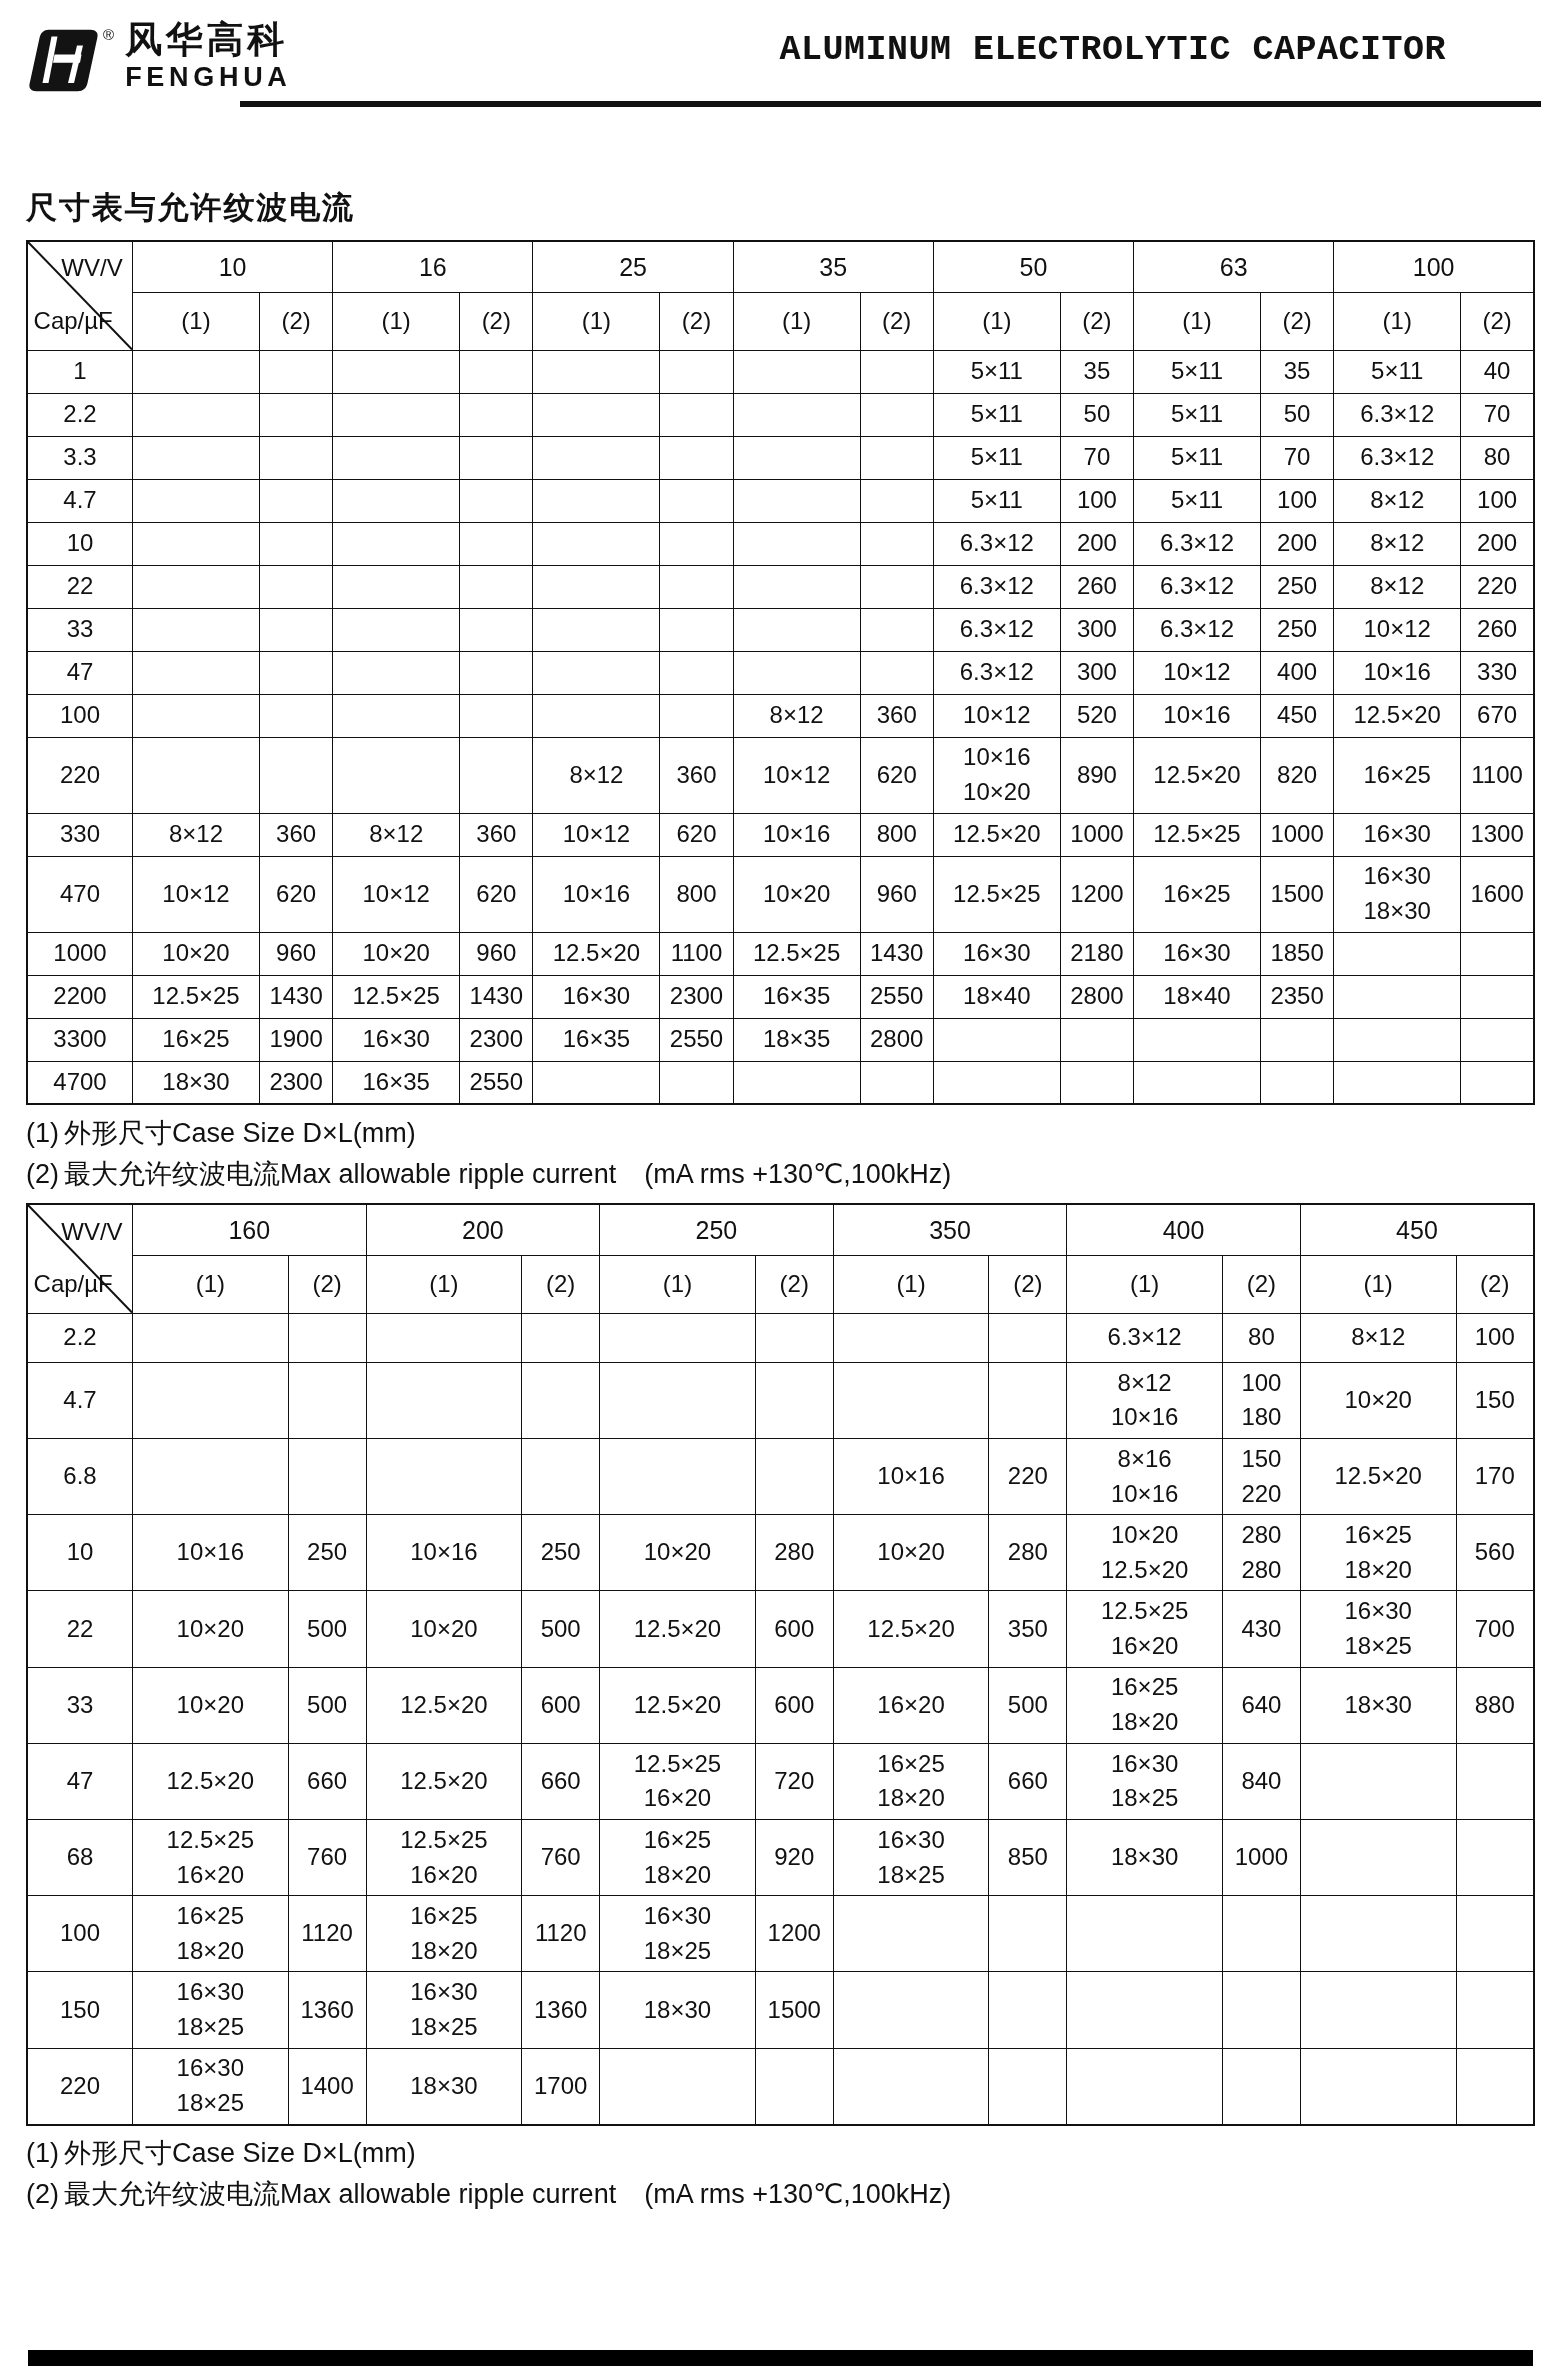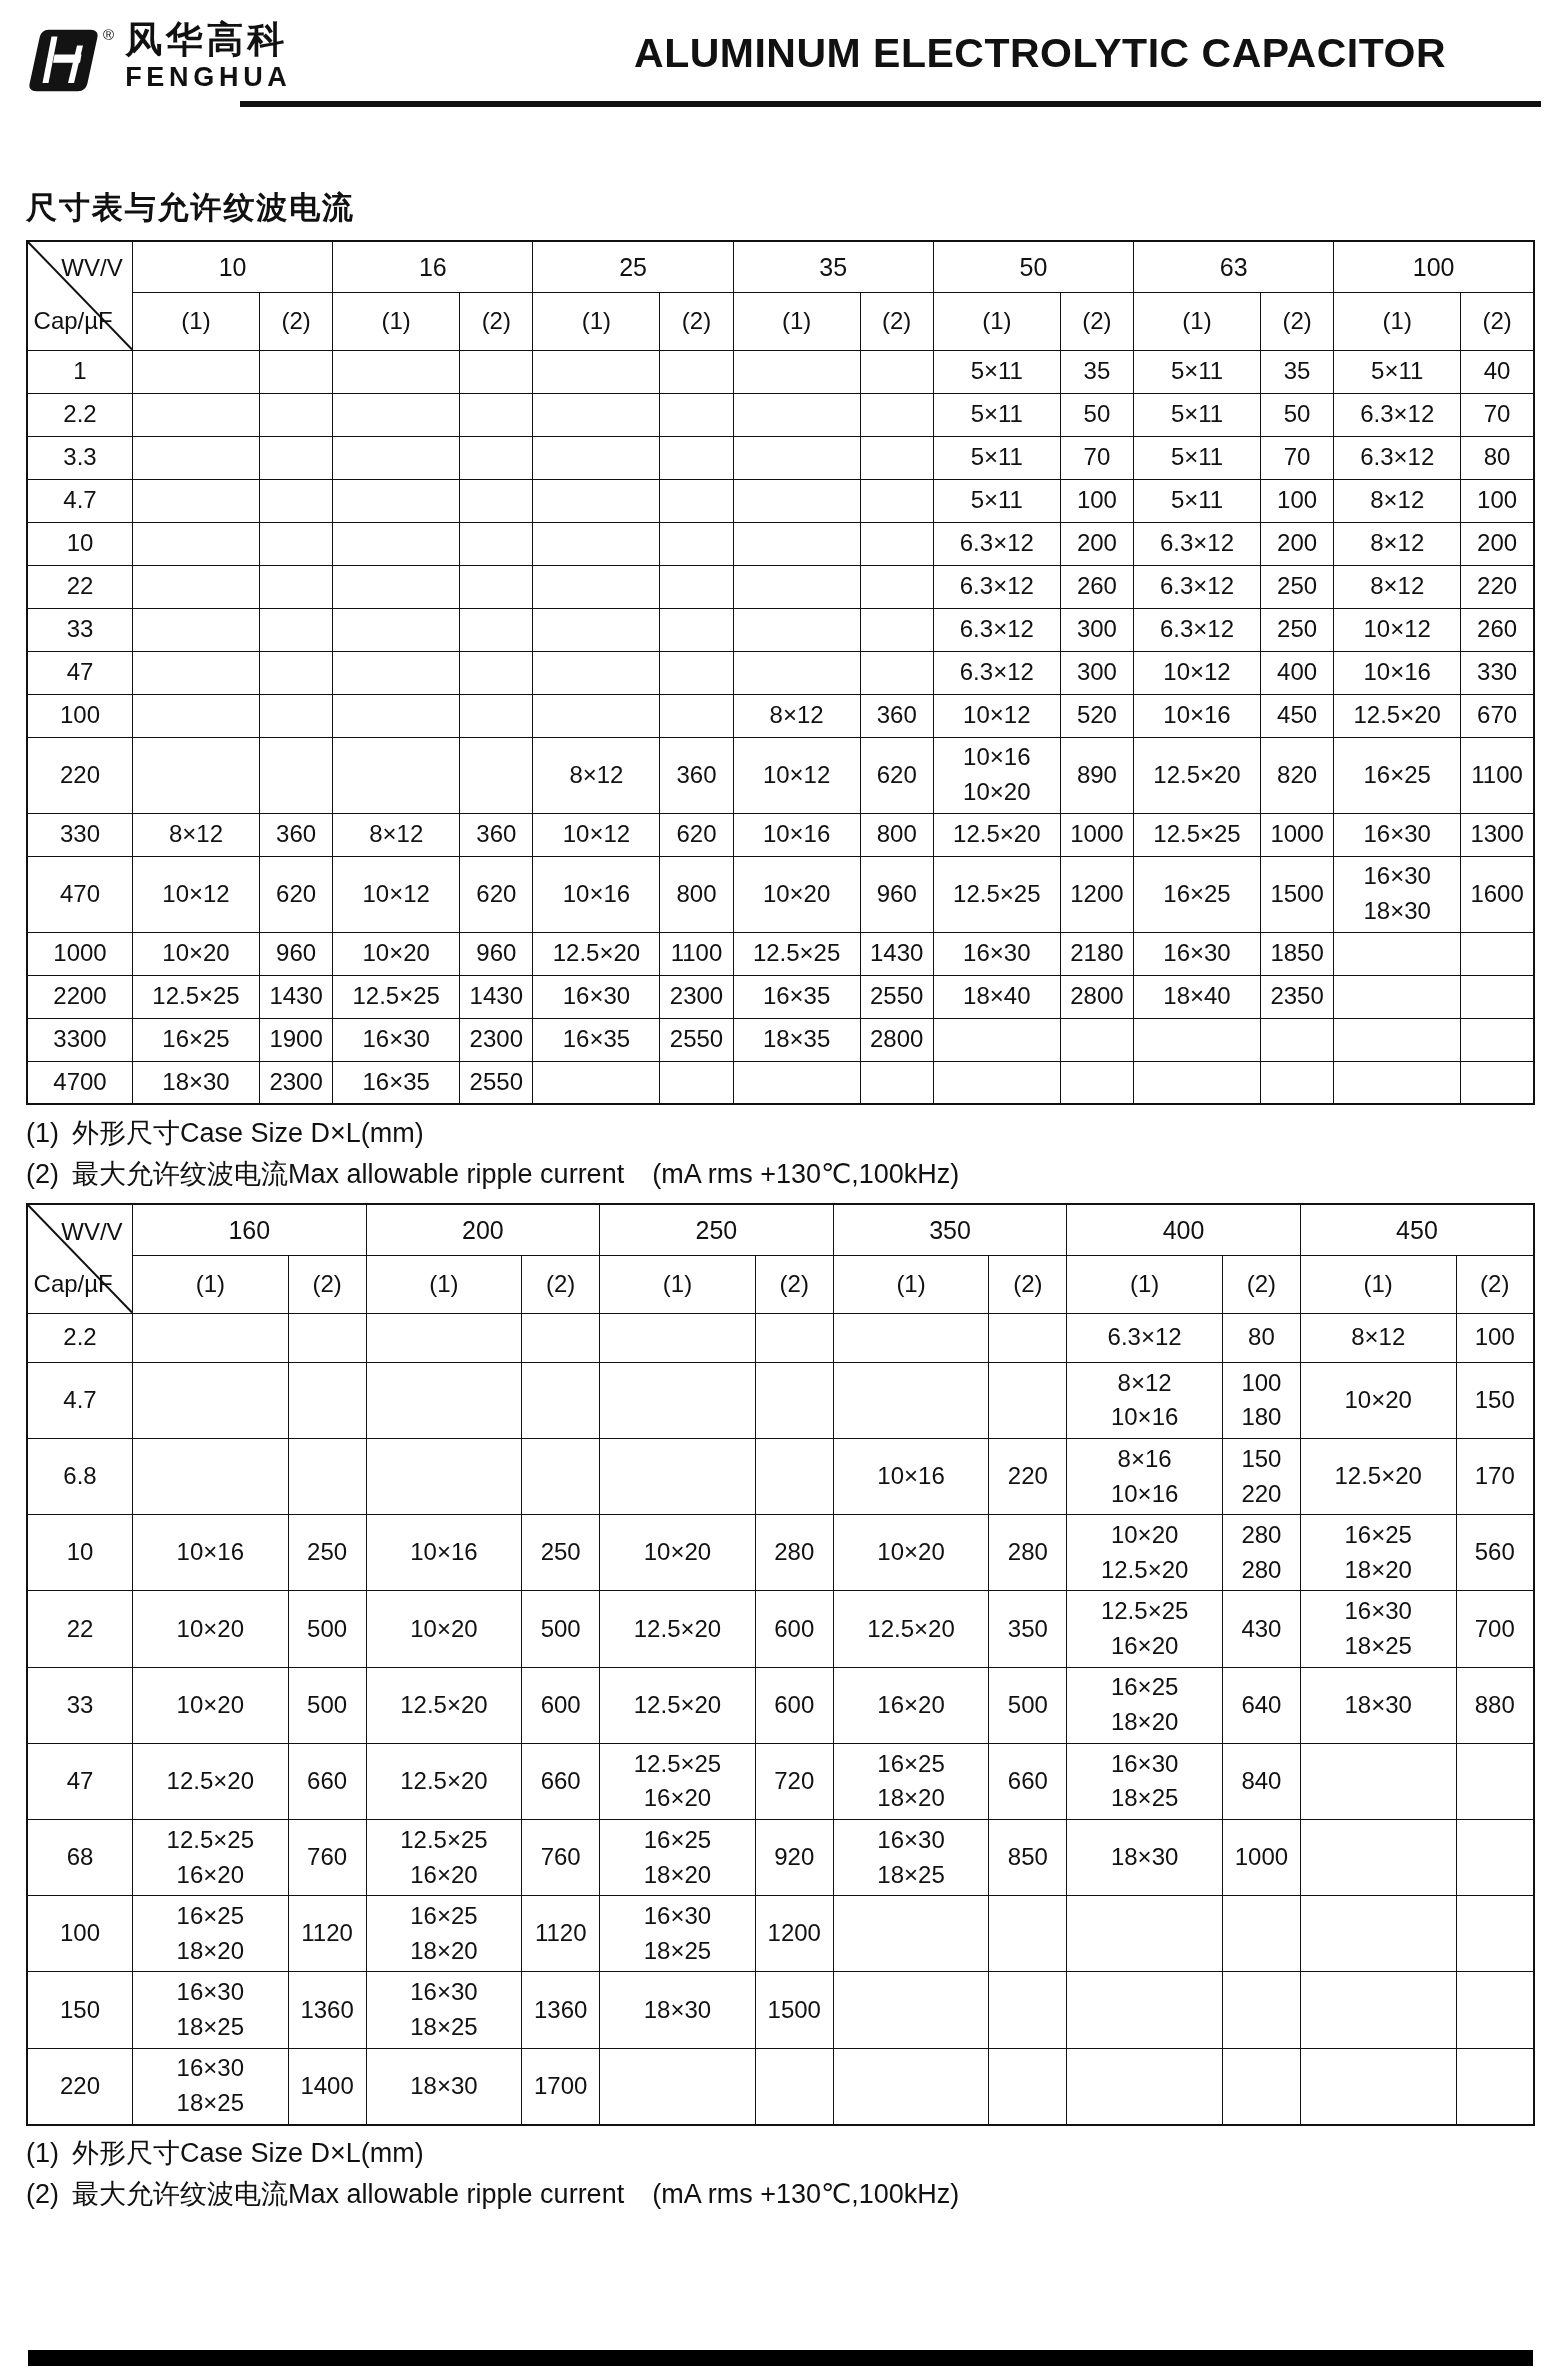--- a/index.html
+++ b/index.html
@@ -8,21 +8,21 @@
   .page { position:relative; width:1561px; height:2368px; overflow:hidden; background:#fff; padding:0 26px; }
 
   
   .page-header { position:relative; height:114px; }
   .logo { position:absolute; left:0; top:20.6px; display:flex; }
   .logo-mark { width:75px; height:79px; flex:0 0 auto; }
   .reg { font-size:15px; margin:5.6px 3.7px 0 1.9px; }
   .logo-text { margin-left:7.5px; }
   .logo-cn { font-size:37px; font-weight:bold; letter-spacing:3.7px; line-height:1.05; }
   .logo-en { font-size:27px; font-weight:bold; letter-spacing:4.7px; margin-top:2.8px; }
-  .doc-title { position:absolute; top:30px; right:89px; font-size:41px; font-weight:bold; letter-spacing:0.5px; white-space:nowrap; }
+  .doc-title { position:absolute; top:30px; right:89px; font-size:35px; font-weight:bold; letter-spacing:0.5px; white-space:nowrap;font-family:Liberation Mono, monospace; }
   .header-rule { position:absolute; left:214px; right:-5.6px; top:101px; height:5.6px; background:#111; }
 
   
   .section-heading { margin-top:73px; }
   .section-title-cn { font-size:31px; font-weight:bold; letter-spacing:1.9px; }
   .section-title-en { font-size:28px; margin-top:7.5px; }
 
   
   .cap-table { width:100%; border-collapse:collapse; table-layout:fixed; margin-top:11px; border:2.8px solid #111; }
   .cap-table th, .cap-table td { border:1.9px solid #111; text-align:center; vertical-align:middle;
@@ -38,21 +38,21 @@
   .corner-cell { position:relative; padding:0; }
   .diag { position:absolute; left:0; top:0; width:100%; height:100%; }
   .diag line { stroke:#111; stroke-width:2; vector-effect:non-scaling-stroke; }
   .corner-top { position:absolute; top:9.4px; right:9.4px; font-size:24px; }
   .corner-bottom { position:absolute; bottom:11.2px; left:5.6px; font-size:24px; }
 
   
   .notes { margin-top:9.4px; }
   .note-line { display:flex; align-items:baseline; margin-top:4.7px; font-size:27px; line-height:1.35; white-space:nowrap; }
   .note-num { flex:0 0 auto; }
-  .note-cn { margin-left:13px; }
+  .note-cn { margin-left:5px; }
   .note-en { }
   .note-paren { margin-left:28px;text-align:center; }
 
   
   .footer-bar { position:absolute; left:28px; right:28px; bottom:1.9px; height:16px; background:#000; }
 </style>
 </head>
 <body>
 
 <div class="page">

